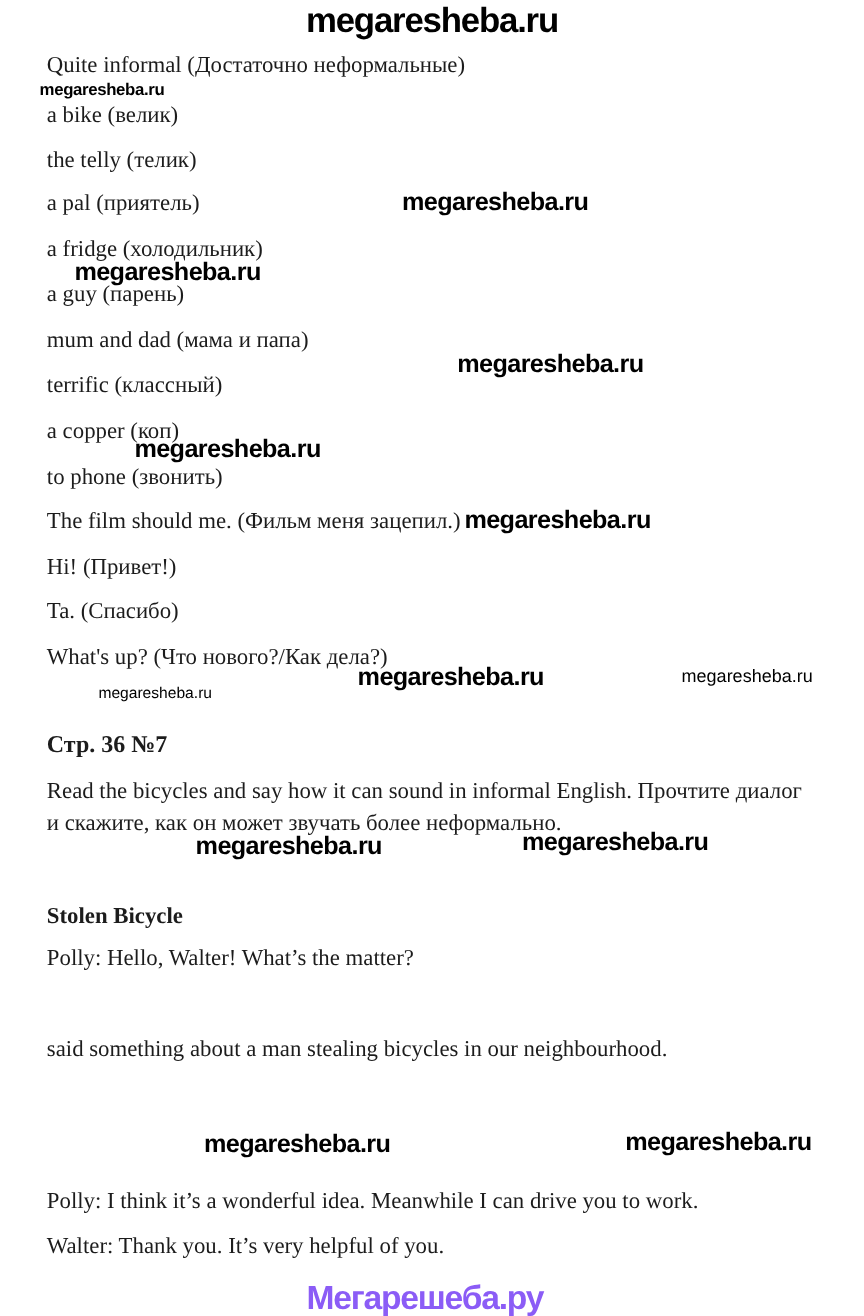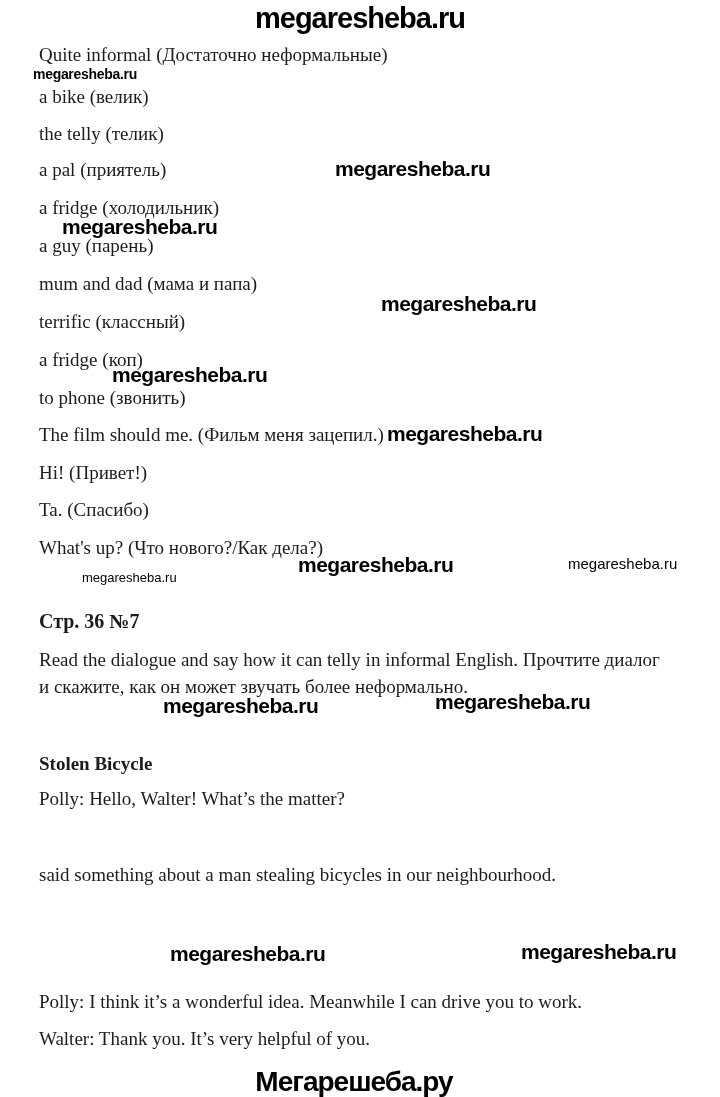--- a/index.html
+++ b/index.html
@@ -17,21 +17,21 @@
     text-align:center;
     font-family:"Liberation Sans", sans-serif;
     font-weight:bold;font-size:29px;letter-spacing:-1px;
     color:#000;
   }
   .site-footer{
     position:absolute;top:1066px;left:0;width:708px;
     text-align:center;
     font-family:"Liberation Sans", sans-serif;
     font-weight:bold;font-size:28px;letter-spacing:-1px;
-    color:#000000;
+    color:#8b5cf6;
   }
   
   .line{
     position:absolute;left:8px;
     font-size:19px;line-height:23px;white-space:nowrap;margin-left:31px;
   }
   .bold-serif{font-weight:bold;}
   .two-line span{display:block;}
   
   .wm{
@@ -52,29 +52,29 @@
   <div class="site-header">megaresheba.ru</div>
 
   <div class="line" style="top:43px">Quite informal (Достаточно неформальные)</div>
   <div class="line" style="top:85px">a bike (велик)</div>
   <div class="line" style="top:122px">the telly (телик)</div>
   <div class="line" style="top:158px">a pal (приятель)</div>
   <div class="line" style="top:196px">a fridge (холодильник)</div>
   <div class="line" style="top:234px">a guy (парень)</div>
   <div class="line" style="top:272px">mum and dad (мама и папа)</div>
   <div class="line" style="top:310px">terrific (классный)</div>
-  <div class="line" style="top:348px">a fridge (коп)</div>
+  <div class="line" style="top:348px">a copper (коп)</div>
   <div class="line" style="top:386px">to phone (звонить)</div>
   <div class="line" style="top:423px">The film should me. (Фильм меня зацепил.)</div>
   <div class="line" style="top:461px">Hi! (Привет!)</div>
   <div class="line" style="top:498px">Ta. (Спасибо)</div>
   <div class="line" style="top:536px">What's up? (Что нового?/Как дела?)</div>
 
   <div class="line bold-serif" style="top:610px;font-size:20px">Стр. 36 №7</div>
-  <div class="line" style="top:648px">Read the dialogue and say how it can telly in informal English. Прочтите диалог</div>
+  <div class="line" style="top:648px">Read the bicycles and say how it can sound in informal English. Прочтите диалог</div>
   <div class="line" style="top:675px">и скажите, как он может звучать более неформально.</div>
 
   <div class="line bold-serif" style="top:752px">Stolen Bicycle</div>
 
   <div class="line" style="top:787px">Polly: Hello, Walter! What’s the matter?</div>
 
   <div class="line two-line" style="top:863px;line-height:24px">
     <span>said something about a man stealing bicycles in our neighbourhood.</span>
   </div>
 

